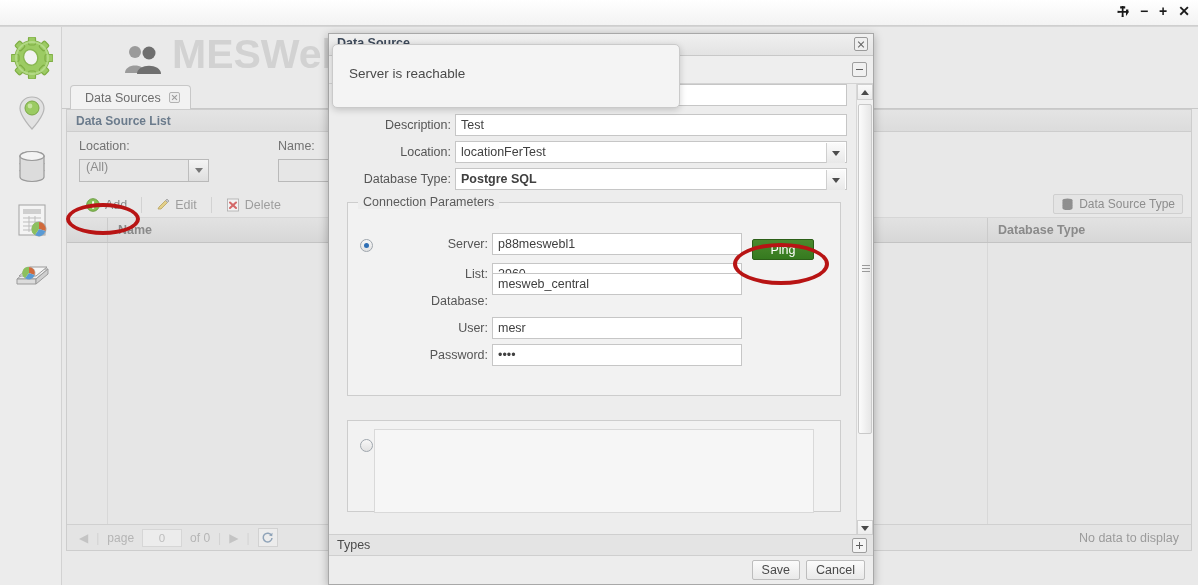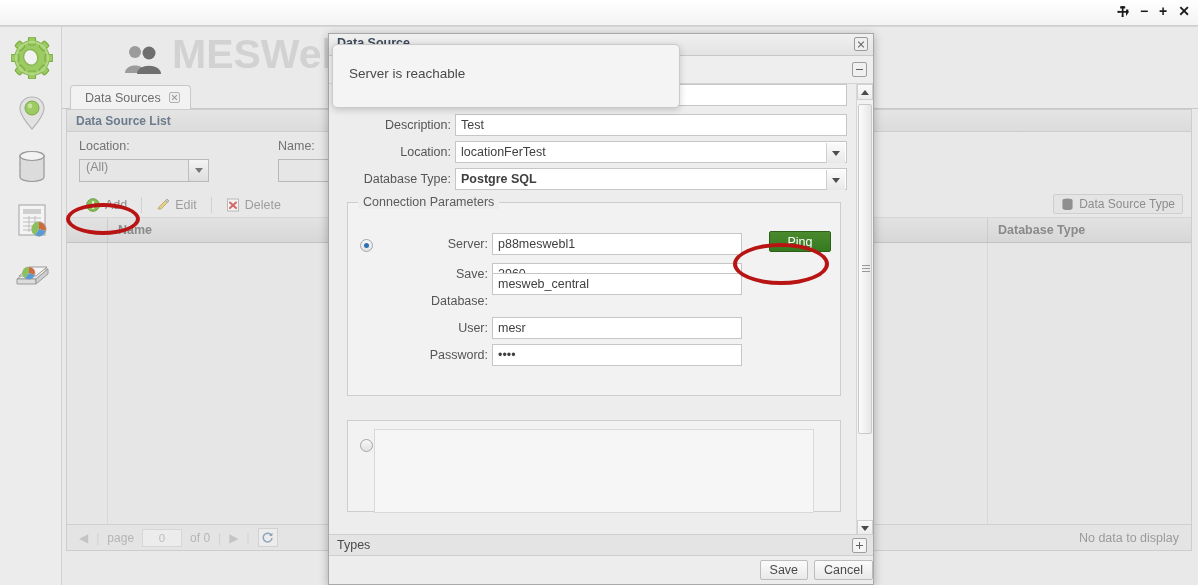--- a/index.html
+++ b/index.html
@@ -269,21 +269,21 @@
   .types-plus{
     position:absolute; right:6px; top:3px; width:15px; height:15px;
     border:1px solid #9e9e9e; border-radius:2px; background:#f4f4f4;
   }
   .types-plus::before{content:"";position:absolute;left:3px;top:6px;width:7px;height:1px;background:#5f5f5f;}
   .types-plus::after{content:"";position:absolute;left:6px;top:3px;width:1px;height:7px;background:#5f5f5f;}
 
   .dlg-footer {
     position:absolute; left:0; bottom:0; width:100%; height:28px;
     background:#ededed;
-    display:flex; align-items:center; justify-content:flex-end; gap:6px; padding-right:0;
+    display:flex; align-items:center; justify-content:flex-end; gap:6px; padding-right:8px;
   }
   .dbtn {
     height:20px; min-width:40px; padding:0 9px;
     background:linear-gradient(#fbfbfb,#e9e9e9);
     border:1px solid #bdbdbd; border-radius:2px;
     color:#4a4a4a; font-size:12.5px; line-height:19px; text-align:center;
   }
 
   
   .toast {
@@ -546,24 +546,24 @@
 
         <div class="fieldset" style="left:12px; top:118px; width:494px; height:194px;padding-left:24px;">
           <span class="fieldset-legend">Connection Parameters</span>
 
           <span class="radio on" style="left:12px; top:36px;"></span>
 
           <div class="frow" style="left:40px; top:30px; width:100px;">
             <span class="flab">Server:</span>
           </div>
           <div class="finput" style="left:144px; top:30px; width:250px;">p88meswebl1</div>
-          <div class="ping-btn" style="left:404px; top:28px;margin-left:17px;">Ping</div>
+          <div class="ping-btn" style="left:404px; top:36px;">Ping</div>
 
           <div class="frow" style="left:40px; top:60px; width:100px;">
-            <span class="flab">Save:</span>
+            <span class="flab">List:</span>
           </div>
           <div class="finput" style="left:144px; top:60px; width:250px;">2960</div>
 
           <div class="frow" style="left:40px; top:87px; width:100px;">
             <span class="flab">Database:</span>
           </div>
           <div class="finput" style="left:144px; top:70px; width:250px;">mesweb_central</div>
 
           <div class="frow" style="left:40px; top:114px; width:100px;">
             <span class="flab">User:</span>

